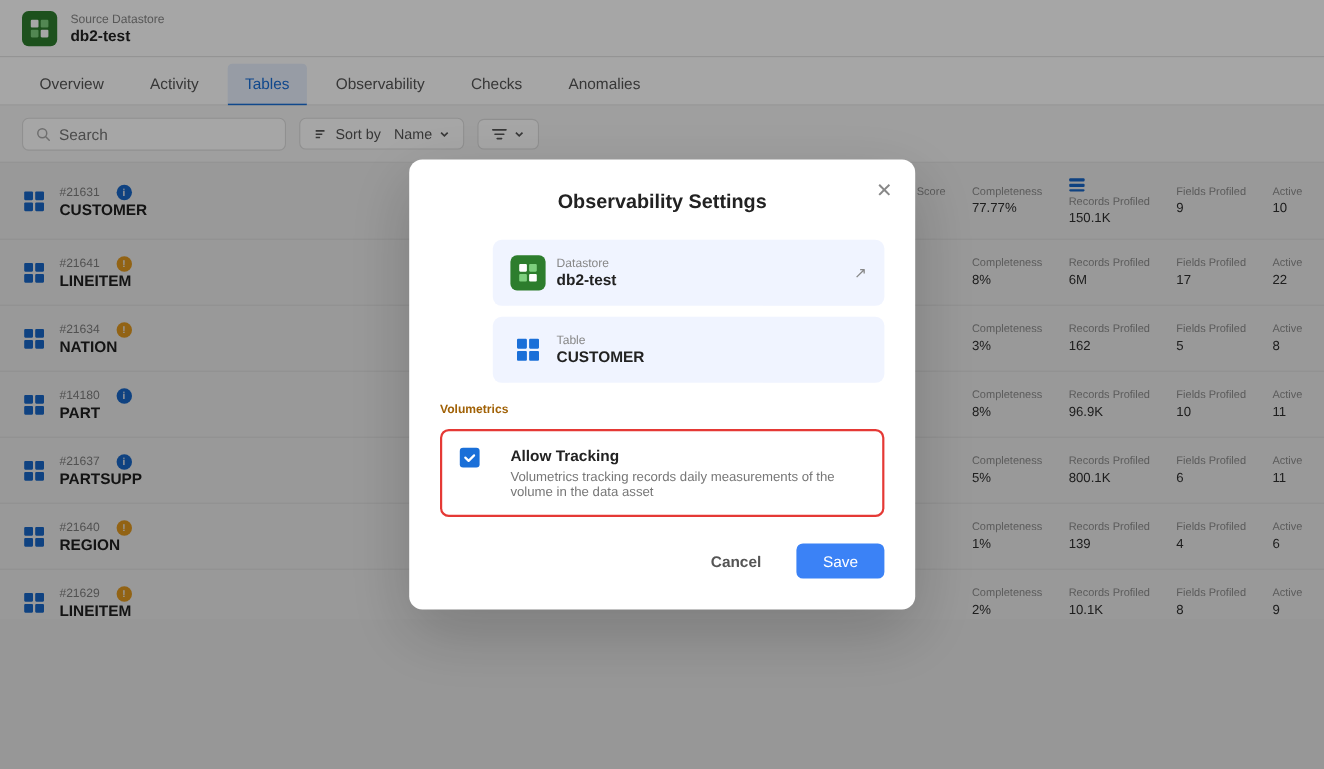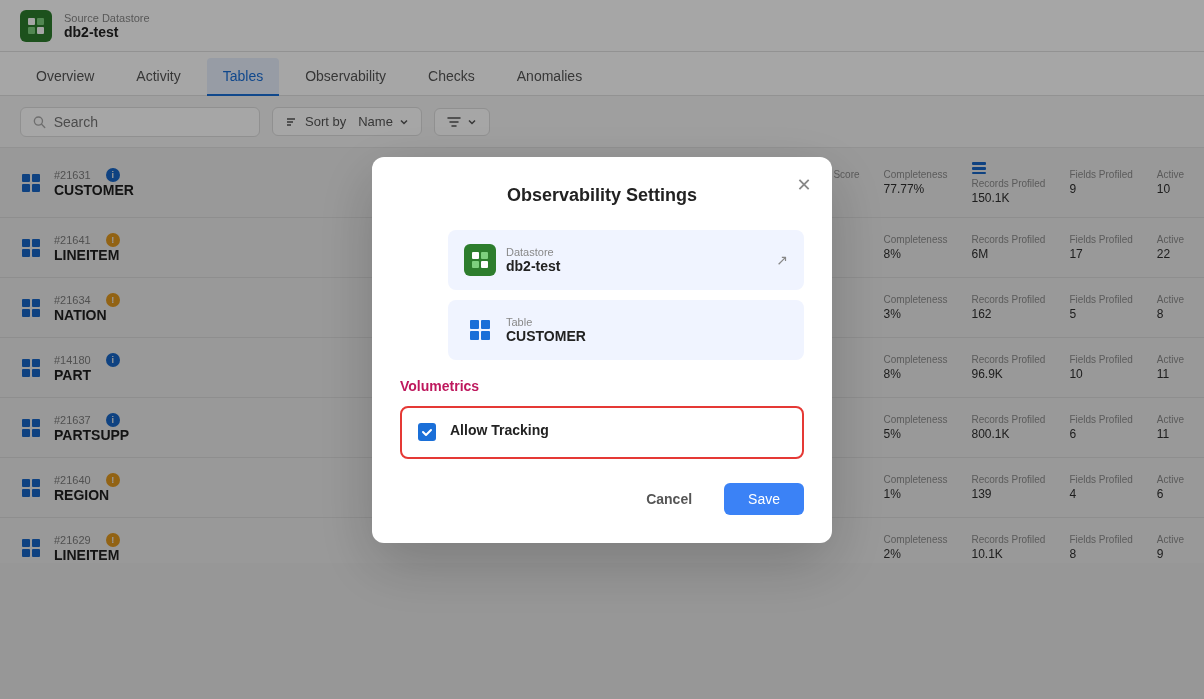--- a/index.html
+++ b/index.html
@@ -49,23 +49,23 @@
     .modal-close { position: absolute; top: 16px; right: 16px; width: 24px; height: 24px; background: none; border: none; cursor: pointer; color: #888; font-size: 18px; display: flex; align-items: center; justify-content: center; }
 
     .modal-info-card { background: #f0f4ff; border-radius: 8px; padding: 14px 16px; margin-bottom: 10px; display: flex; align-items: center; gap: 12px; justify-content: space-between; margin-left: 48px; }
     .modal-info-left { display: flex; align-items: center; gap: 10px; }
     .modal-info-icon { width: 32px; height: 32px; background: #2d7d2d; border-radius: 6px; display: flex; align-items: center; justify-content: center; flex-shrink: 0; }
     .modal-info-icon-table { width: 32px; height: 32px; color: #1a6fd8; display: flex; align-items: center; justify-content: center; flex-shrink: 0; }
     .modal-info-label { font-size: 11px; color: #888; }
     .modal-info-value { font-size: 14px; font-weight: 600; color: #222; }
     .modal-link-icon { color: #888; font-size: 14px; }
 
-    .section-title { font-size: 14px; font-weight: 600; color: #be185d; margin: 18px 0 12px 0; }
-
-    .tracking-card { border: 2px solid #e53935; border-radius: 8px; padding: 14px 16px; display: flex; align-items: flex-start; gap: 12px; }
+    .section-title { font-size: 11px; font-weight: 600; color: #a16207; margin: 18px 0 12px 0; }
+
+    .tracking-card { border: 2px solid #e53935; border-radius: 8px; padding: 14px 16px; display: flex; align-items: flex-start; gap: 26px; }
     .checkbox-wrapper { width: 20px; height: 20px; flex-shrink: 0; margin-top: 1px; }
     .checkbox-checked { width: 18px; height: 18px; background: #1a6fd8; border-radius: 3px; display: flex; align-items: center; justify-content: center; }
     .tracking-text-title { font-size: 14px; font-weight: 600; color: #222; margin-bottom: 4px; }
     .tracking-text-desc { font-size: 12px; color: #777; }
 
     .modal-footer { display: flex; justify-content: flex-end; gap: 12px; margin-top: 24px; }
     .btn-cancel { background: none; border: none; padding: 8px 20px; font-size: 14px; color: #555; cursor: pointer; border-radius: 6px; font-weight: bold; }
     .btn-save { background: #3b82f6; color: #fff; border: none; padding: 8px 24px; font-size: 14px; font-weight: 500; border-radius: 6px; cursor: pointer; }
 
     .divider-icon { display: flex; align-items: center; justify-content: center; color: #1a6fd8; }
@@ -451,20 +451,21 @@
         <div class="tracking-card">
           <div class="checkbox-wrapper">
             <div class="checkbox-checked">
               <svg width="12" height="12" viewBox="0 0 12 12" fill="none">
                 <path d="M2 6l3 3 5-5" stroke="white" stroke-width="2" stroke-linecap="round" stroke-linejoin="round"></path>
               </svg>
             </div>
           </div>
           <div>
             <div class="tracking-text-title">Allow Tracking</div>
+            <div class="tracking-text-desc">Volumetrics tracking records daily measurements of the volume in the data asset</div>
           </div>
         </div>
 
         <div class="modal-footer">
           <button class="btn-cancel">Cancel</button>
           <button class="btn-save">Save</button>
         </div>
 
       </div>
     </div>

